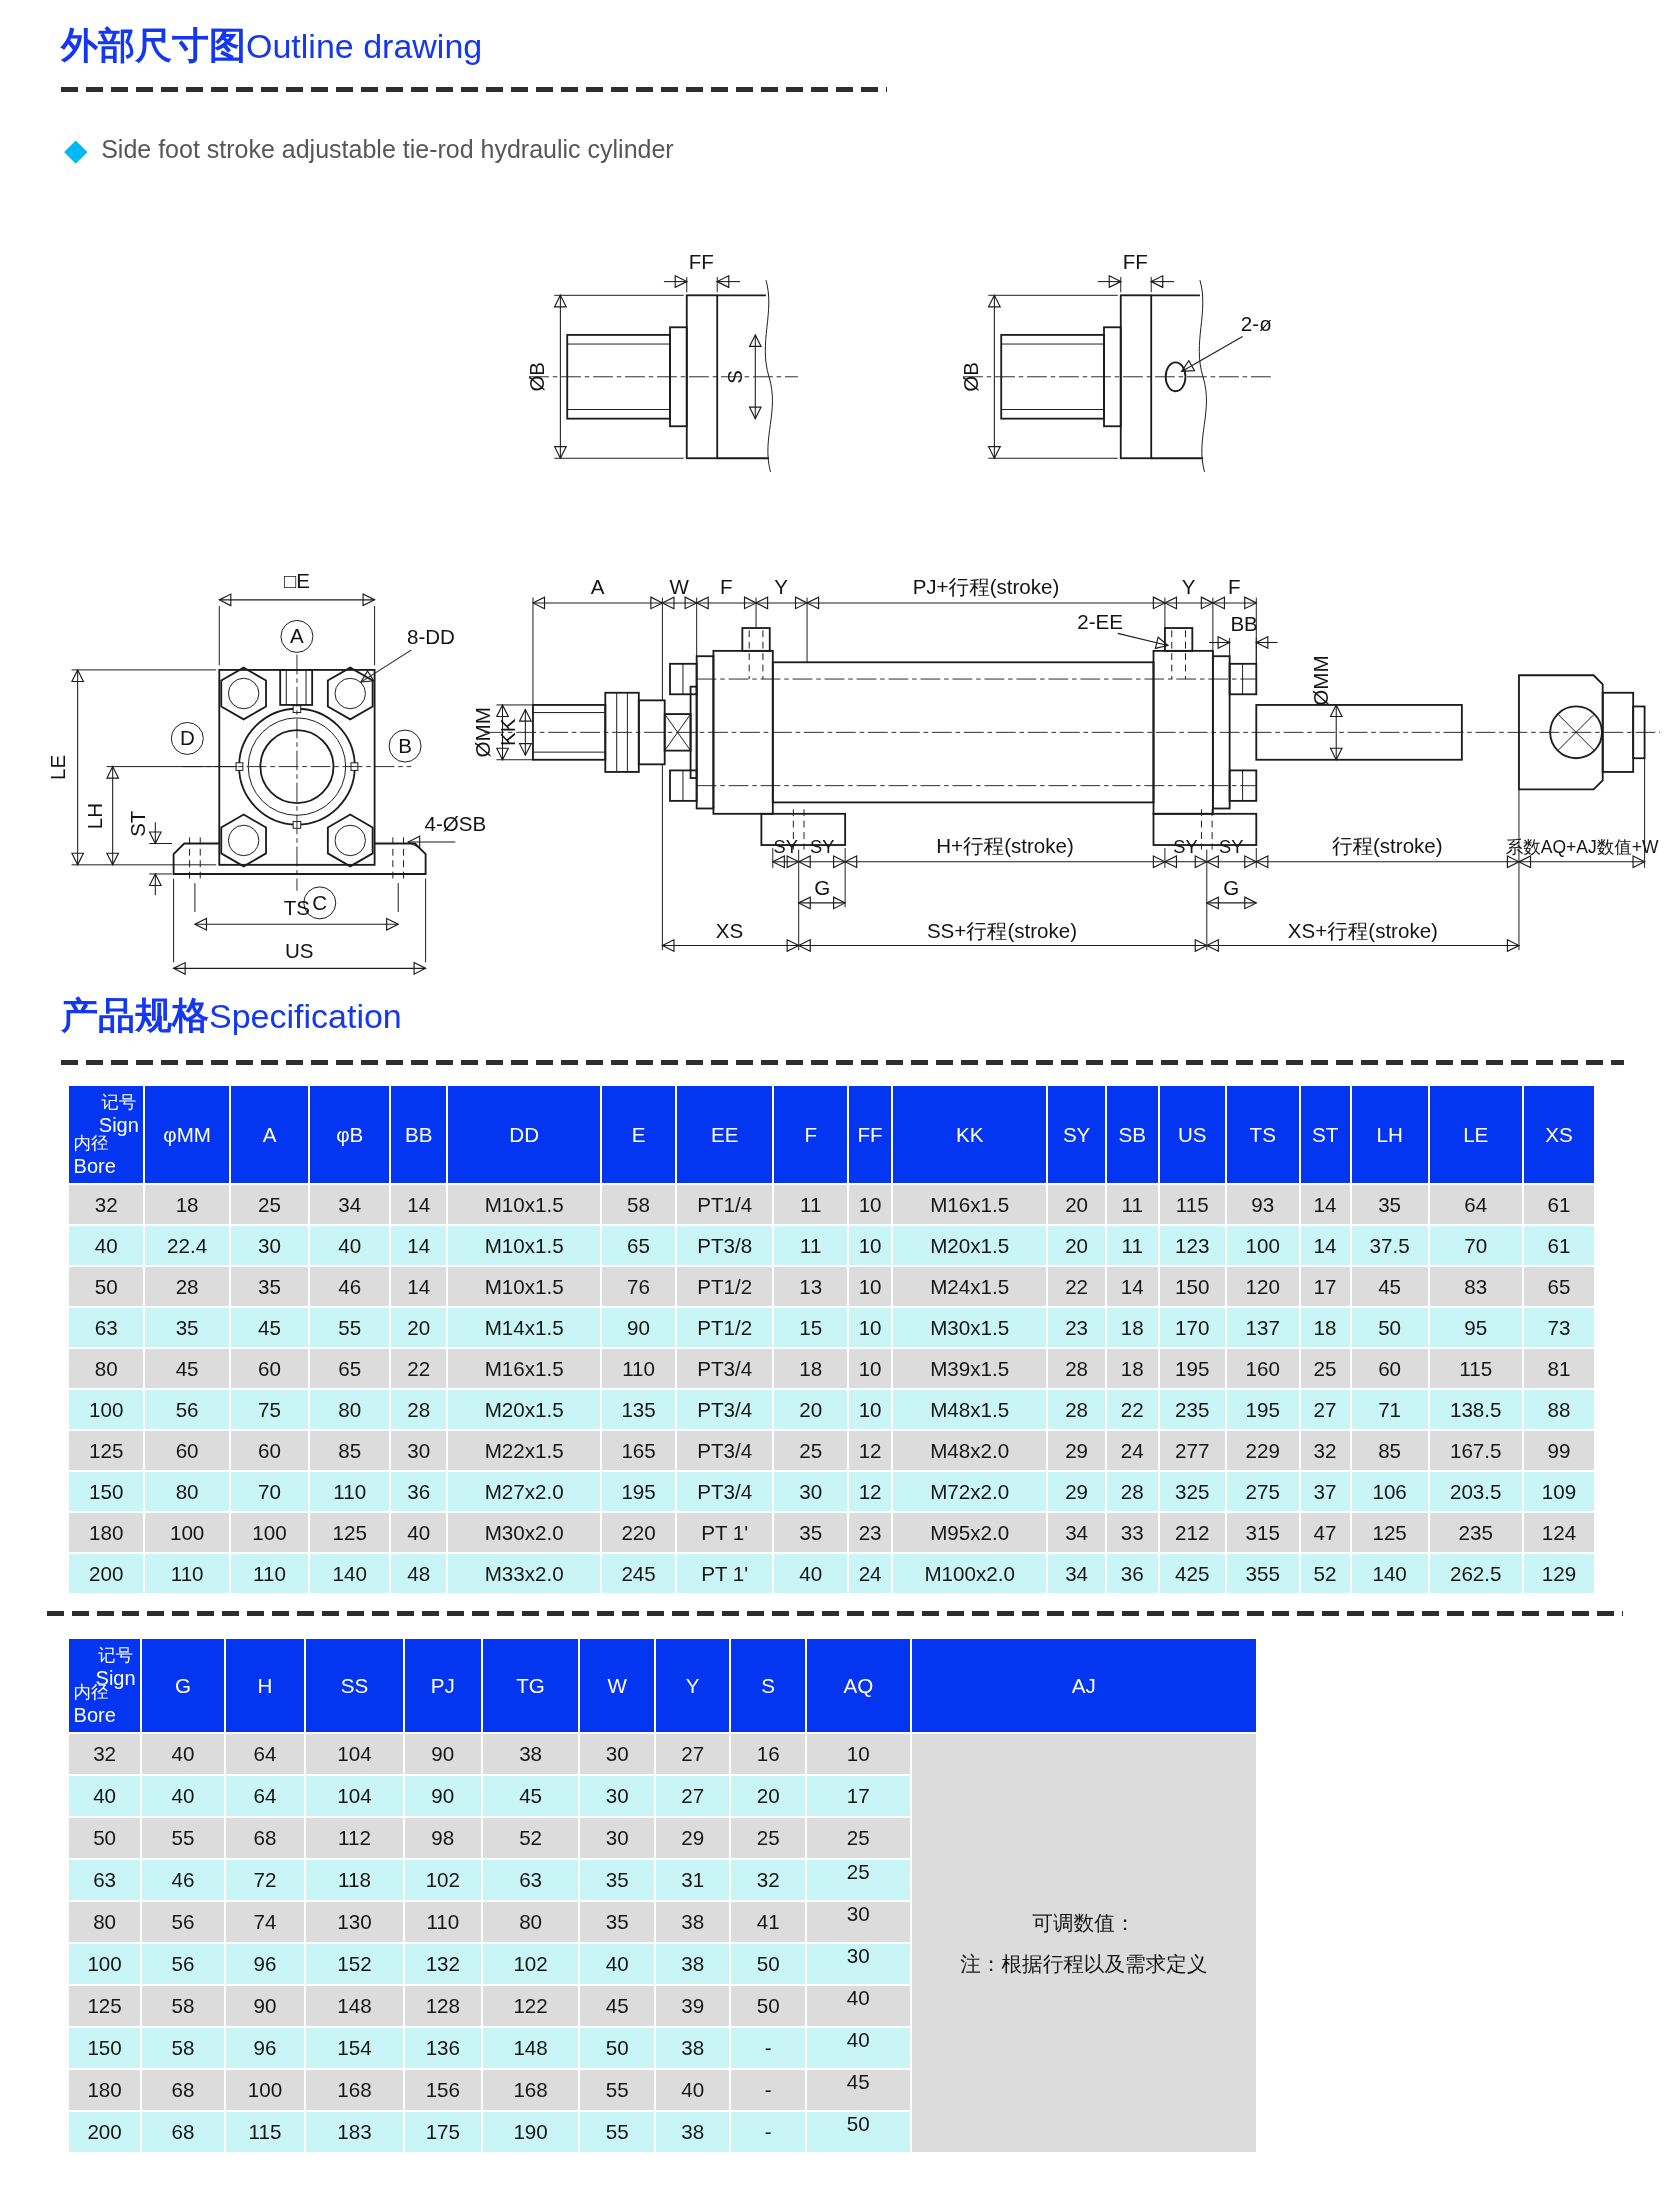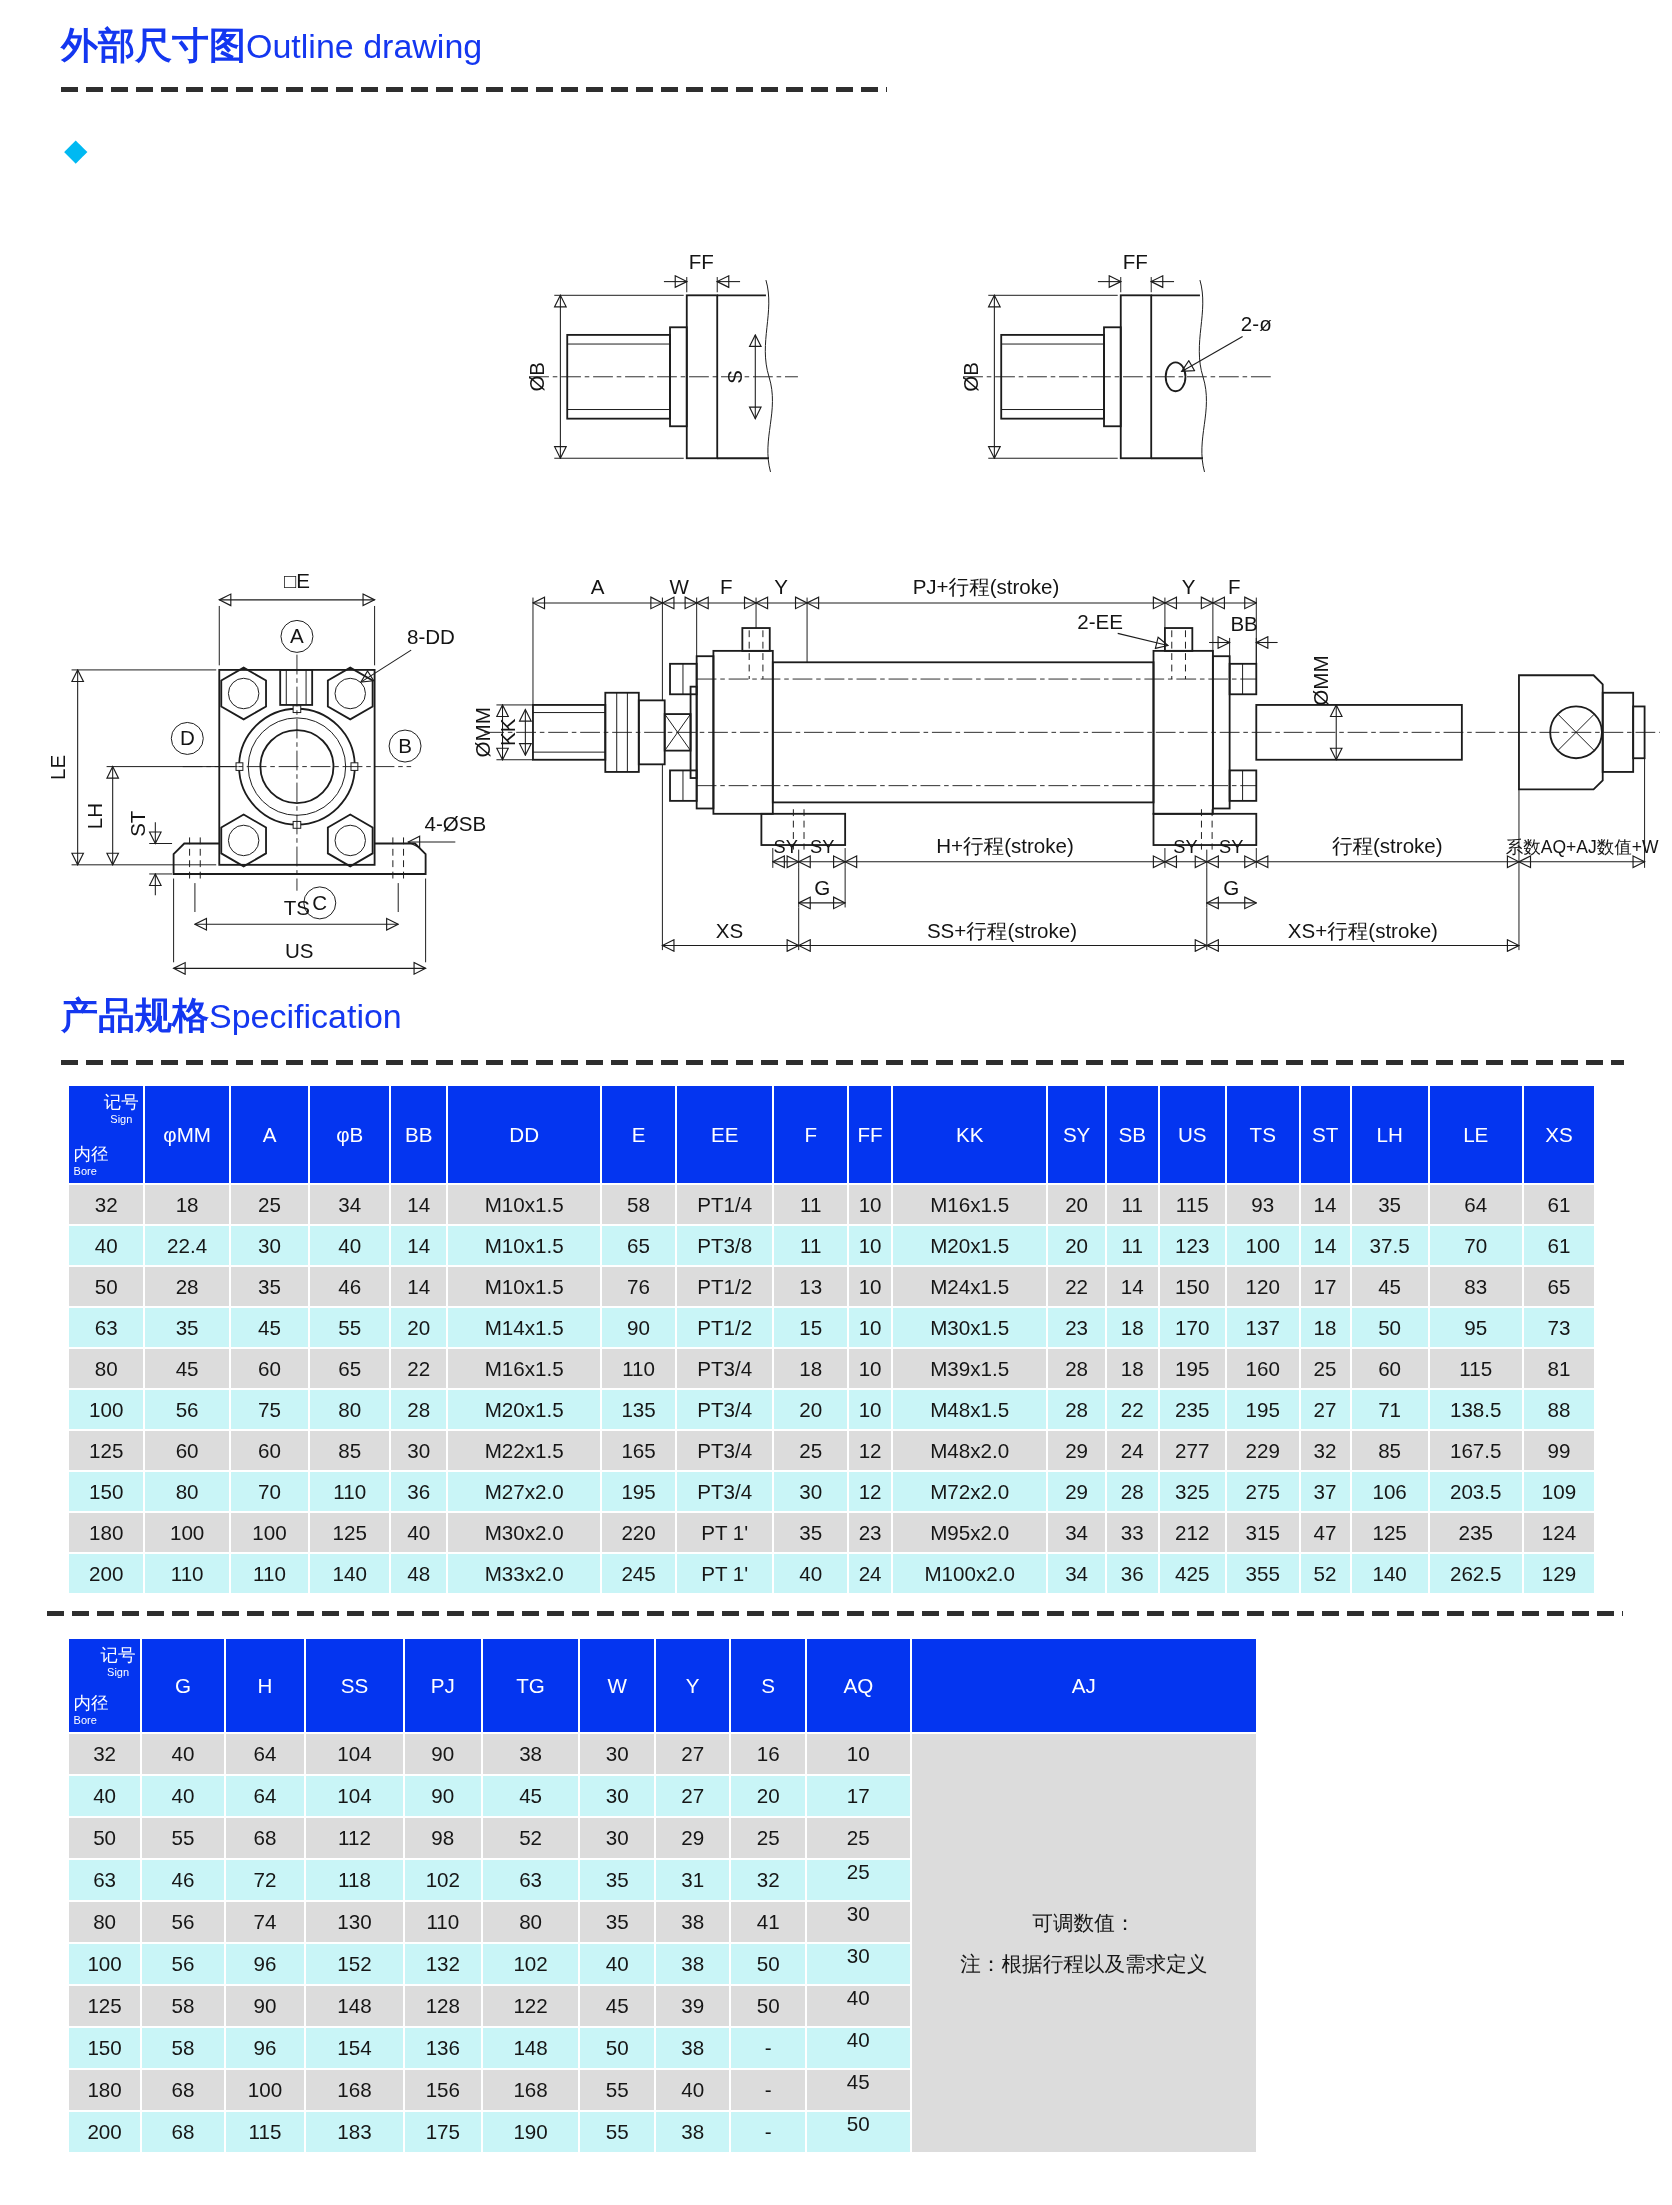--- a/index.html
+++ b/index.html
@@ -44,35 +44,36 @@
   #table2 th{height:93px}
   table.spec td{font-size:20.6px;color:#161616;text-align:center;height:39px;padding:0}
   #table2 td{height:40px}
   tr.odd  td{background:#dcdcdc}
   tr.even td{background:#c9f5f7}
   th.corner{position:relative;
      background-color:#0435f0;
      background-image:linear-gradient(to bottom right,transparent 49.3%,#fff 49.3%,#fff 50.7%,transparent 50.7%)}
   .corner .tr{position:absolute;top:6.1px;right:4.6px;text-align:center;font-size:17.5px;line-height:1.2;color:#fff}
   .corner .bl{position:absolute;bottom:4.6px;left:4.6px;text-align:left;font-size:17.5px;line-height:1.2;color:#fff}
-  .corner .sub{font-size:11px;display:block}
+  .corner .sub{font-size:20px;display:block}
   td.aj-cell{background:#e4e4e4;font-size:20px;color:#1d1d1d;line-height:2.0;vertical-align:middle}
   td.aq-top{vertical-align:top;padding-top:2.3px}
 </style>
 </head>
 <body>
 
 <div class="title" id="title1">
   <span class="zh">外部尺寸图</span>
   <span class="en">Outline drawing</span>
 </div>
 <div class="dashline" id="dash1"></div>
 
 <div class="subtitle">
   <span class="diamond">◆</span>
+  <span class="en">Side foot stroke adjustable tie-rod hydraulic cylinder</span>
 </div>
 
 <svg id="drawing" width="1672" height="792" viewBox="0 0 2196 1040">
   <defs>
     <marker id="ma" viewBox="0 0 12 12" refX="11" refY="6" markerWidth="13" markerHeight="13" orient="auto-start-reverse">
       <path d="M1,1 L11,6 L1,11 z" fill="#1a1a1a" stroke="none"></path>
     </marker>
   </defs>
 
   <g>

